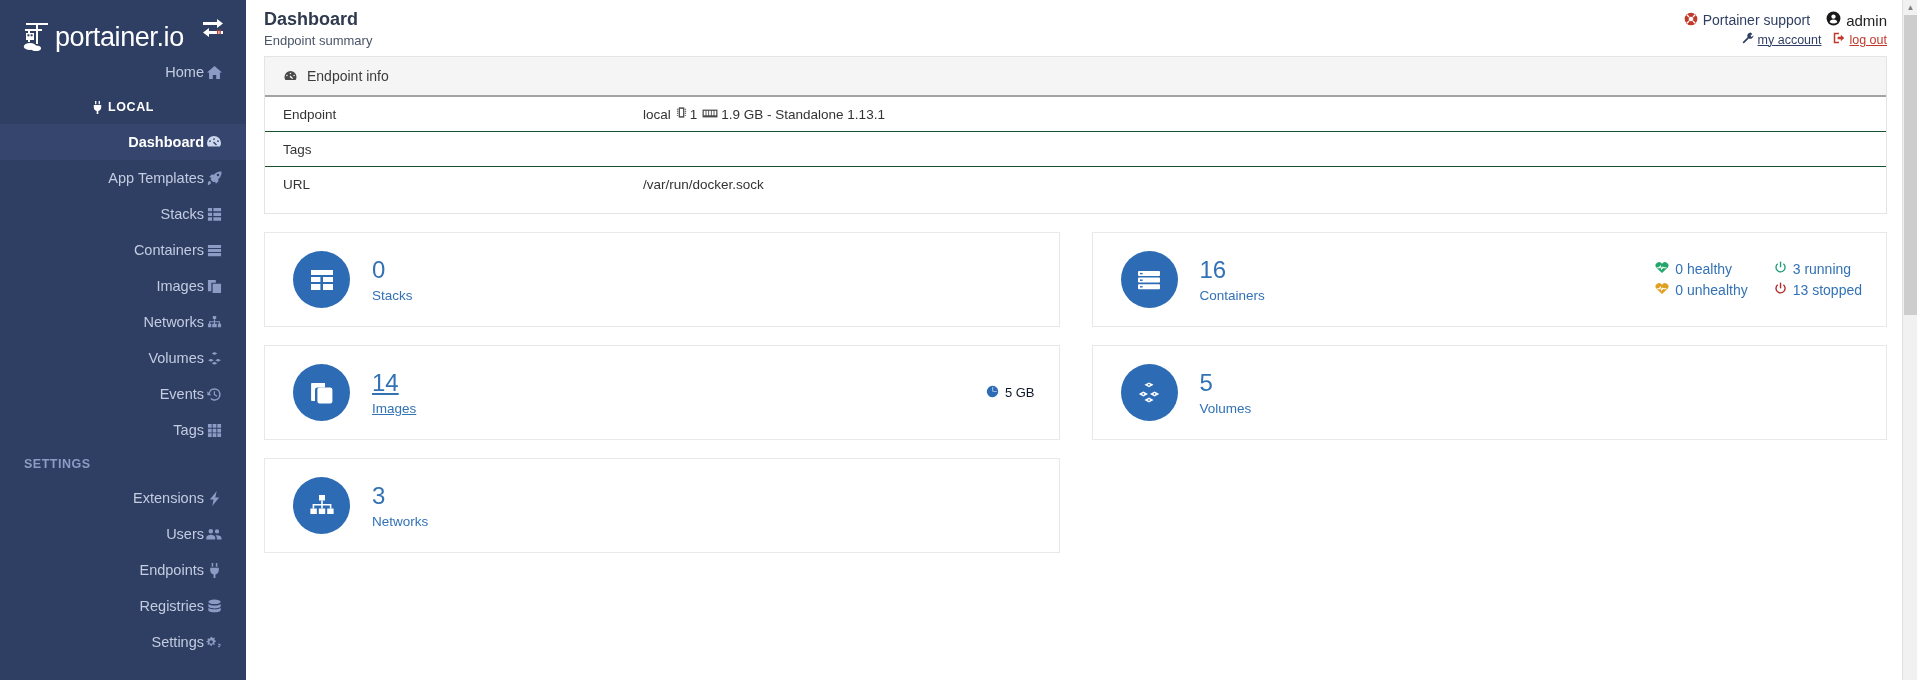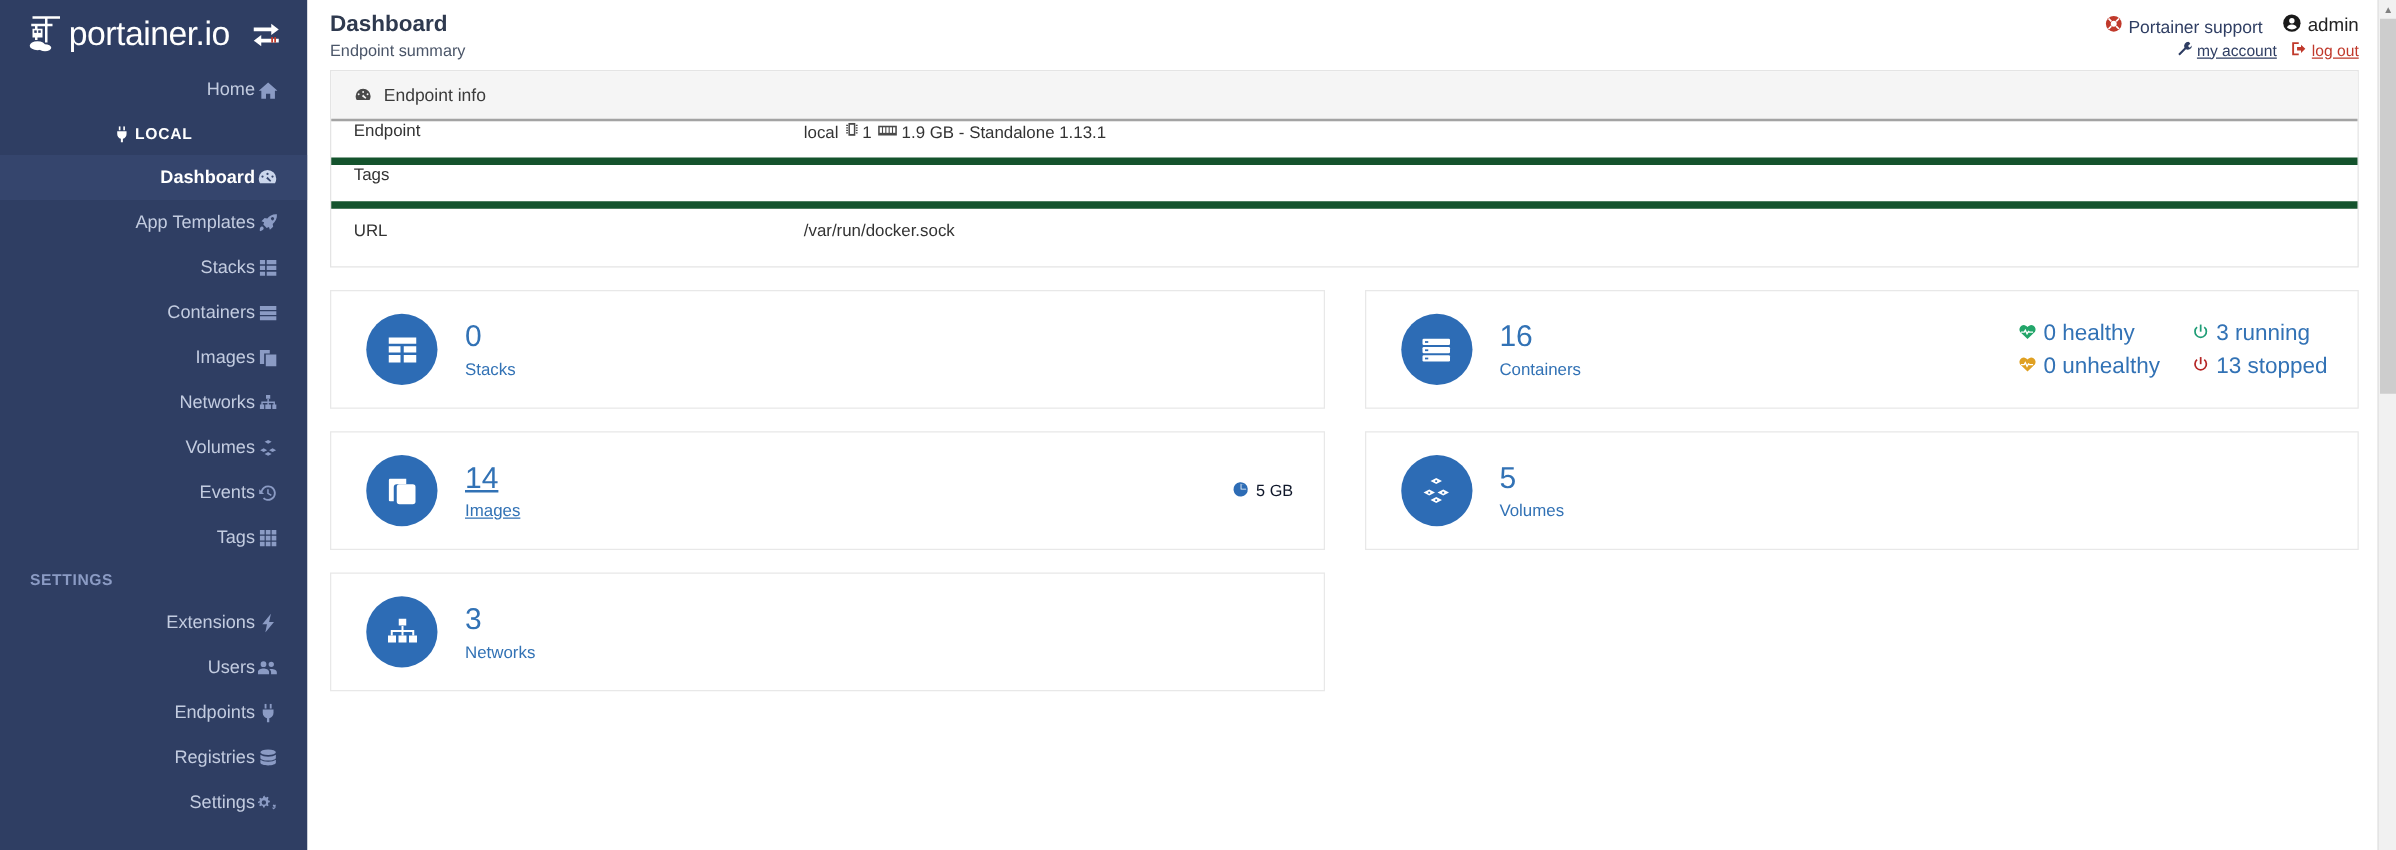--- a/index.html
+++ b/index.html
@@ -27,21 +27,21 @@
     background: #2f3e63;
     color: #c3cce0;
     height: 680px;
     position: relative;
     overflow: hidden;
   }
 
   .brand {
     height: 54px;
     display: flex;
-    align-items: center;
+    align-items: flex-end;
     padding: 0 16px 0 22px;
     position: relative;
   }
   .brand-logo-wrap {
     display: flex;
     align-items: center;
     gap: 3px;
   }
   .brand-mark { width: 30px; height: 34px; display:block; }
   .brand-text {
@@ -185,23 +185,23 @@
     align-items: center;
     padding: 0 18px;
     gap: 9px;
     font-size: 14px;
     color: #3b3b3b;
   }
   .panel-head .ph-ico { color: #4a4a4a; display:flex; align-items:center; }
 
   .info-row {
     display: flex;
-    align-items: flex-start;
+    align-items: center;
     min-height: 35px;
-    border-bottom: 6px solid #14532d;
+    border-bottom: 1px solid #14532d;
     font-size: 13.5px;
     color: #333;
     padding: 0 18px;
   }
   .info-row:last-child { border-bottom: none; min-height: 46px; align-items: flex-start; padding-top: 10px; }
   .info-label { flex: 0 0 360px; color: #333; }
   .info-value { flex: 1 1 auto; color: #333; display: flex; align-items: center; gap: 5px; }
   .info-value .chip { display: inline-flex; align-items: center; gap: 3px; }
 
   
@@ -256,21 +256,21 @@
   .size-chip {
     display: flex; align-items: center; gap: 6px;
     font-size: 13px; color: #0f172a;
   }
 
   .health-grid {
     display: grid;
     grid-template-columns: auto auto;
     column-gap: 26px;
     row-gap: 5px;
-    font-size: 18px;
+    font-size: 14px;
   }
   .health-item { display: flex; align-items: center; gap: 6px; white-space: nowrap; color: #3272b5; }
 
   
   .scrollbar {
     position: absolute;
     right: 0; top: 0;
     width: 15px; height: 680px;
     background: #f1f1f1;
     border-left: 1px solid #e0e0e0;

